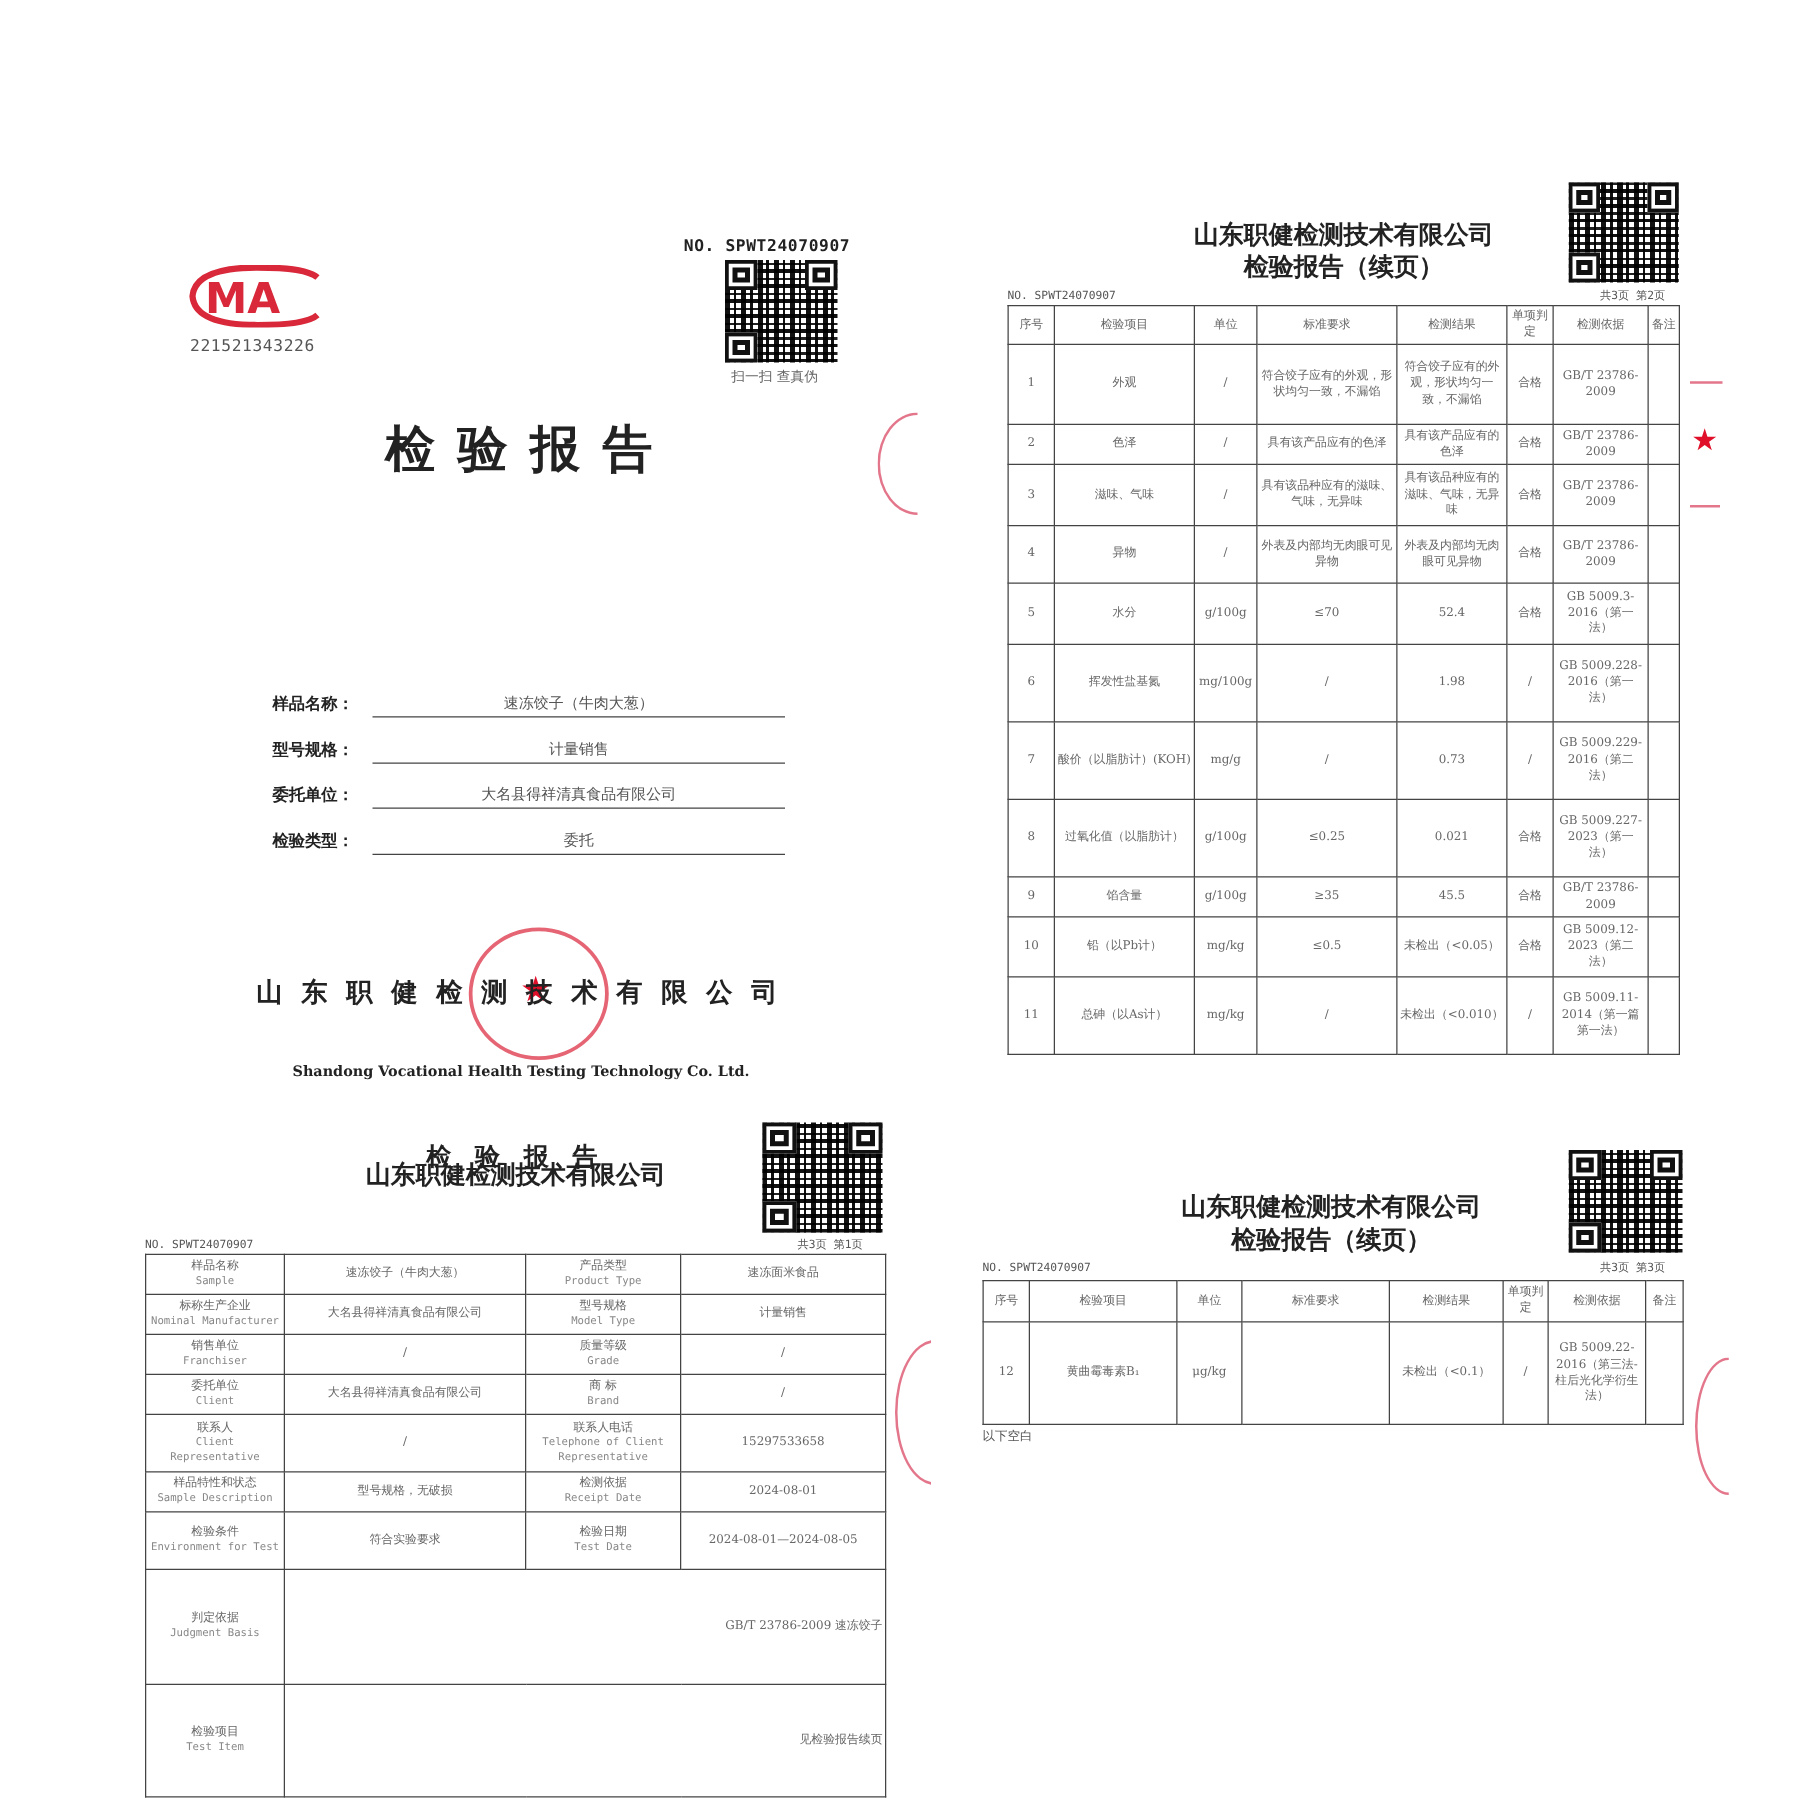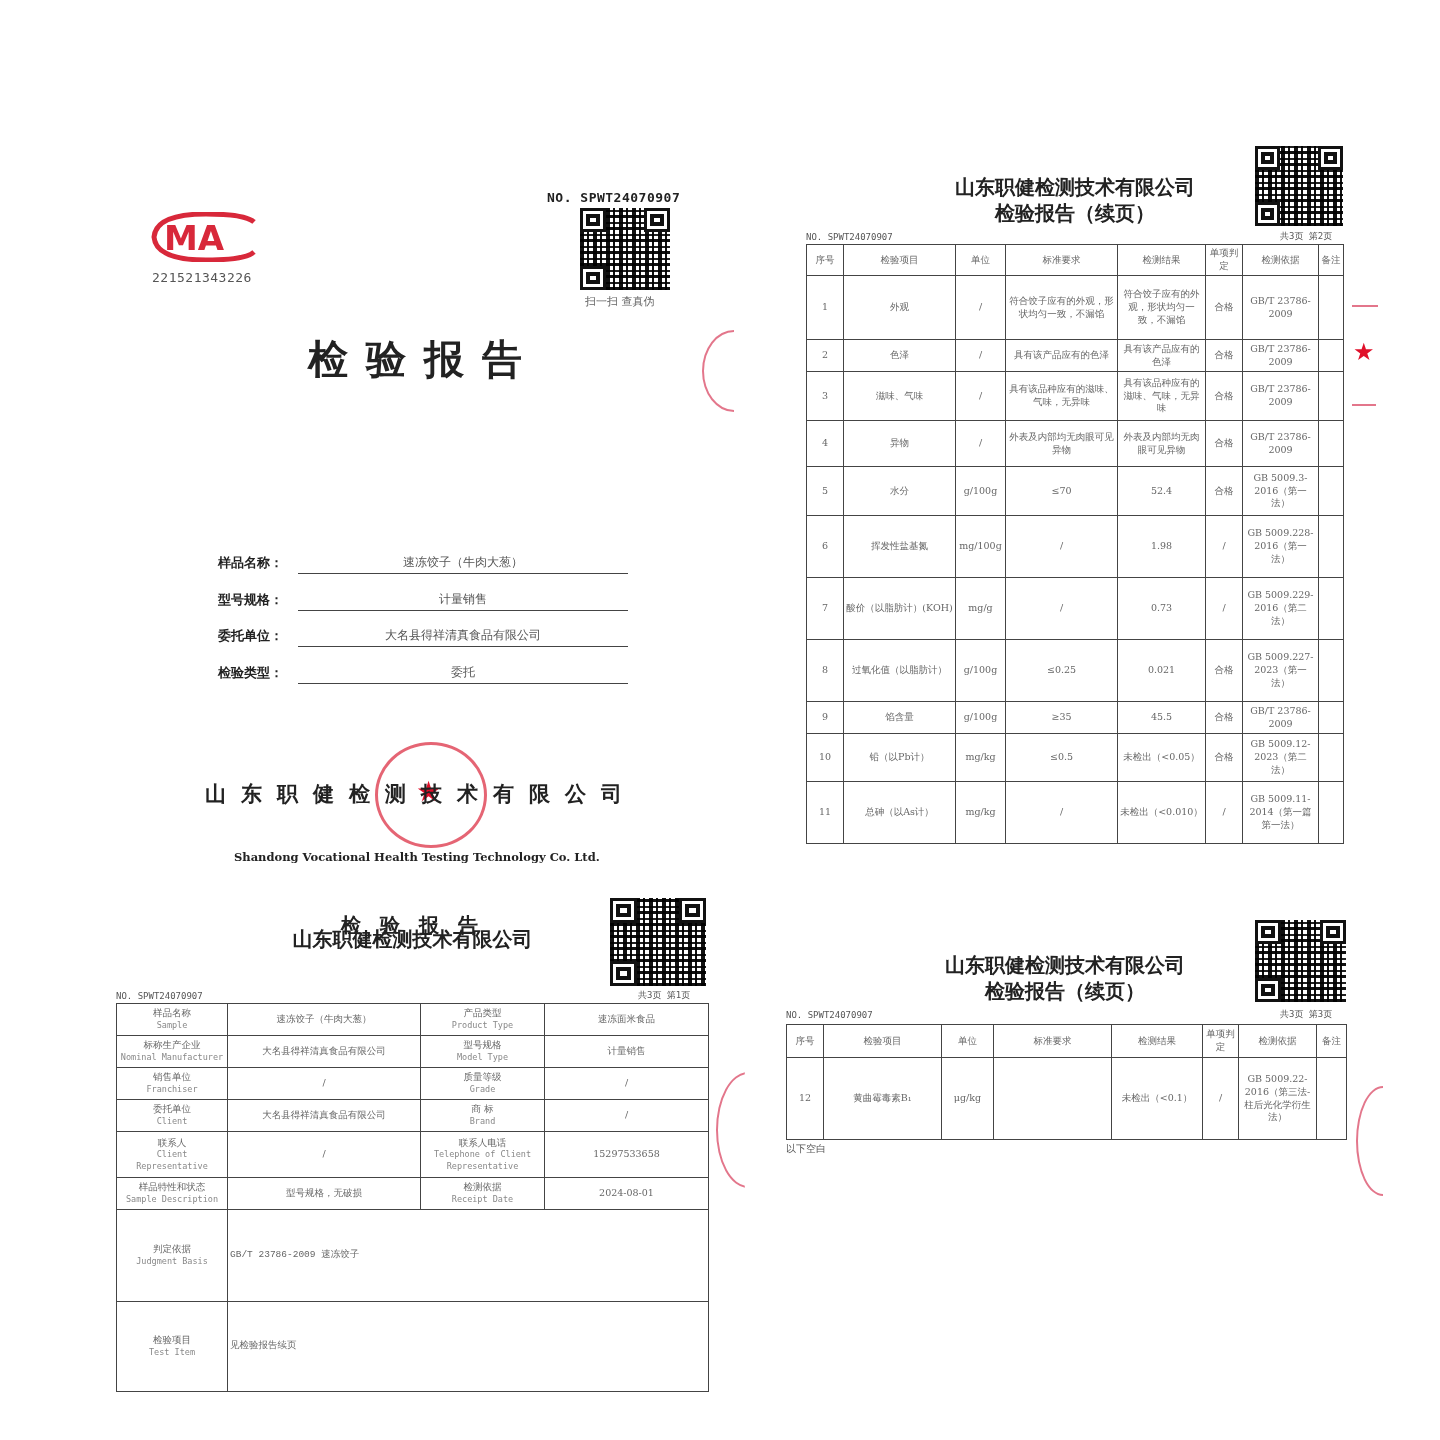--- a/index.html
+++ b/index.html
@@ -27,21 +27,21 @@
   .company-cn { position:absolute; left:205px; top:780px; font-size:21px; font-weight:bold; letter-spacing:15px; }
   .company-en { position:absolute; left:234px; top:806px; font-size:11.5px; font-weight:bold;margin-top:44px; }
   .seal { position:absolute; border:3px solid rgba(220,50,70,0.75); border-radius:50%; }
   .seal-star { position:absolute; color:#e0102a; font-size:28px; line-height:1; }
 
   
   .rpt-title { position:absolute; font-weight:bold; font-size:20px; text-align:center; color:#222; }
   .small { position:absolute; font-size:9px; color:#555; font-family:"DejaVu Sans Mono", monospace; }
   table.rt { position:absolute; border-collapse:collapse; table-layout:fixed; }
   table.rt td { border:1.5px solid #444; text-align:center; vertical-align:middle; font-size:9.5px; color:#666; line-height:1.35; padding:1px 2px; overflow:hidden; }
-  table.rt td.l { text-align:left;font-family:Liberation Mono, monospace; }
+  table.rt td.l { text-align:right; }
   .en { display:block; font-family:"DejaVu Sans Mono", monospace; font-size:8.5px; color:#888; }
   .stamp-edge { position:absolute; border:2px solid rgba(215,60,90,0.7); border-radius:50%; }
 </style>
 </head>
 <body>
 
 <div class="page" style="left:130px;top:150px;width:590px;height:720px;">
 </div>
 
 <svg class="cma" viewBox="0 0 112 50">
@@ -274,20 +274,26 @@
     <td>/</td>
     <td><span>联系人电话</span><span class="en">Telephone of Client Representative</span></td>
     <td>15297533658</td>
   </tr>
   <tr style="height:32px">
     <td><span>样品特性和状态</span><span class="en">Sample Description</span></td>
     <td>型号规格，无破损</td>
     <td><span>检测依据</span><span class="en">Receipt Date</span></td>
     <td>2024-08-01</td>
   </tr>
+  <tr style="height:46px">
+    <td><span>检验条件</span><span class="en">Environment for Test</span></td>
+    <td>符合实验要求</td>
+    <td><span>检验日期</span><span class="en">Test Date</span></td>
+    <td>2024-08-01—2024-08-05</td>
+  </tr>
   <tr style="height:92px">
     <td><span>判定依据</span><span class="en">Judgment Basis</span></td>
     <td class="l" colspan="3">GB/T 23786-2009 速冻饺子</td>
   </tr>
   <tr style="height:90px">
     <td><span>检验项目</span><span class="en">Test Item</span></td>
     <td class="l" colspan="3">见检验报告续页</td>
   </tr>
 </tbody>
   </table>

